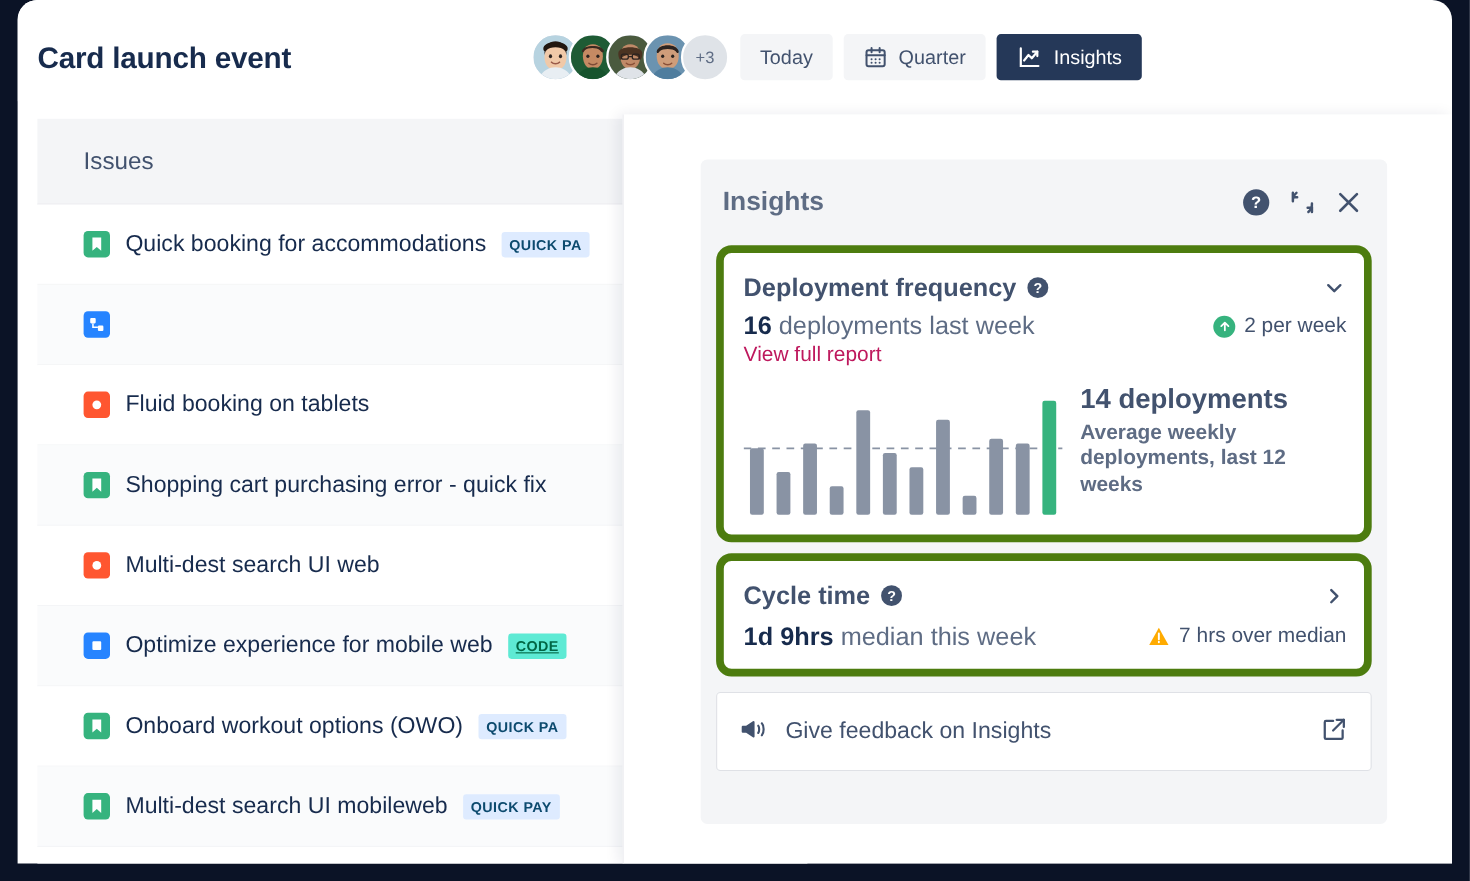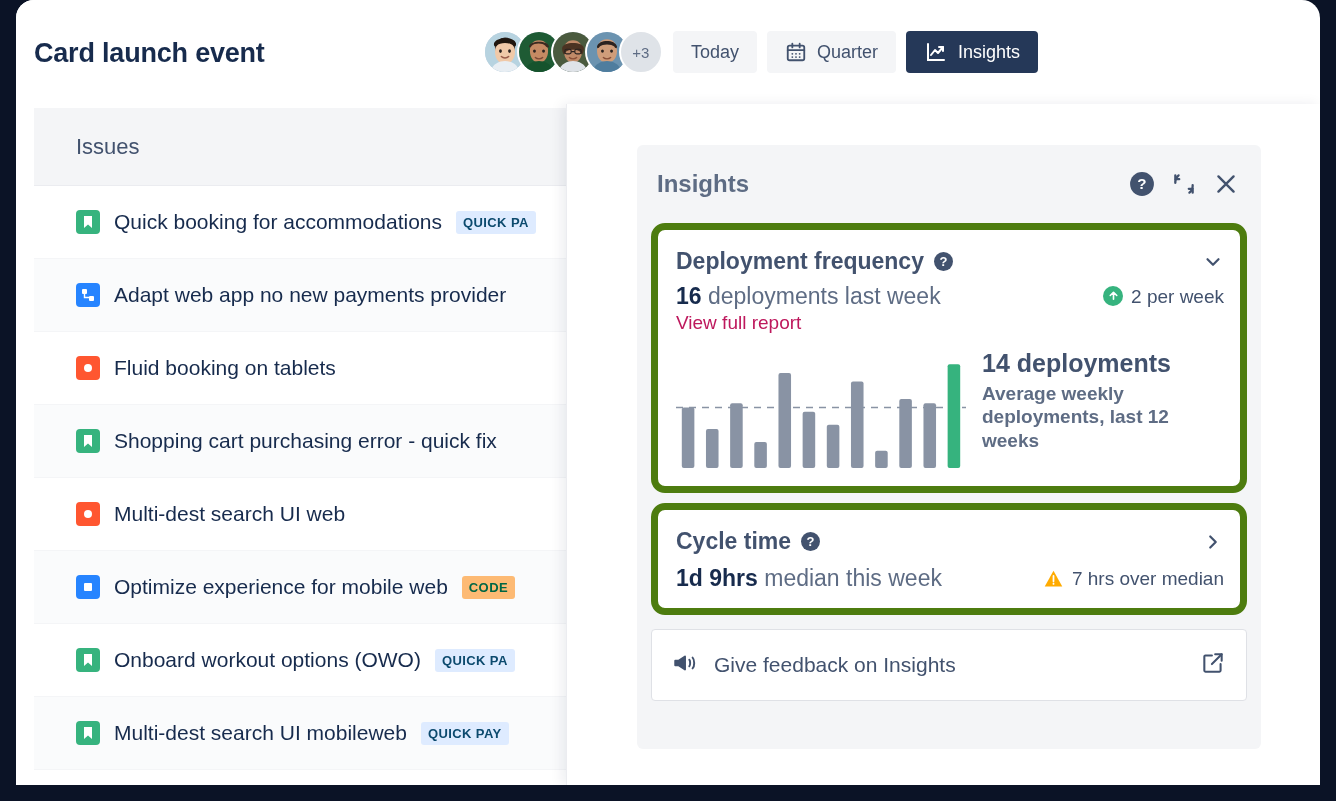--- a/index.html
+++ b/index.html
@@ -90,21 +90,21 @@
   .ic-bug   { background: #ff5630; }
   .ic-sub   { background: #2684ff; }
   .issue-title {
     font-size: 21px; color: #172b4d; white-space: nowrap;
   }
   .issue-tag {
     font-size: 13px; font-weight: 700; letter-spacing: .4px;
     padding: 4px 7px; border-radius: 3px; white-space: nowrap;
   }
   .tag-blue  { background: #deebff; color: #0c4a6e; }
-  .tag-green { background: #fdba74; color: #006644; }
+  .tag-green { background: #5eead4; color: #006644; text-decoration: underline; }
 
   
   .insights-overlay {
     position: absolute; left: 550px; top: 104px;
     width: 754px; height: 681px;
     background: #ffffff;
     border-left: 1px solid #ebecf0;
     box-shadow: -4px 0 12px rgba(9,30,66,0.08);
   }
   .insights-box {
@@ -147,21 +147,21 @@
   }
   .chev { color: #42526e; cursor: pointer; display:flex; }
   .card-stats {
     display: flex; align-items: center;
     padding: 8px 16px 0 18px;
   }
   .stat-left { font-size: 23px; color: #5e6c84; flex: 1; }
   .stat-left b { color: #172b4d; font-weight: 700; }
   .stat-right {
     font-size: 19px; color: #42526e;
-    display: flex; align-items: flex-start; gap: 8px;
+    display: flex; align-items: center; gap: 8px;
   }
   .up-badge {
     width: 20px; height: 20px; border-radius: 50%;
     background: #36b37e; display: flex;
     align-items: center; justify-content: center;
   }
   .warn-icon { display: flex; }
   .link {
     display: block; padding: 2px 18px 0 18px;
     font-size: 19px; color: #be185d;
@@ -301,21 +301,20 @@
     </div>
 
     <div class="issue-row alt">
       <span class="issue-icon ic-task">
         <svg width="14" height="14" viewBox="0 0 14 14">
             <rect x="1" y="1" width="5" height="5" rx="1" fill="#fff"></rect>
             <rect x="8" y="8" width="5" height="5" rx="1" fill="#fff"></rect>
             <path d="M3.5 6v3.5H8" stroke="#fff" stroke-width="1.4" fill="none"></path>
           </svg>
       </span>
-      <span class="issue-title">Adapt web app no new payments provider</span>
     </div>
 
     <div class="issue-row">
       <span class="issue-icon ic-bug">
         <svg width="14" height="14" viewBox="0 0 14 14">
             <circle cx="7" cy="7" r="4" fill="#fff"></circle>
           </svg>
       </span>
       <span class="issue-title">Fluid booking on tablets</span>
     </div>

